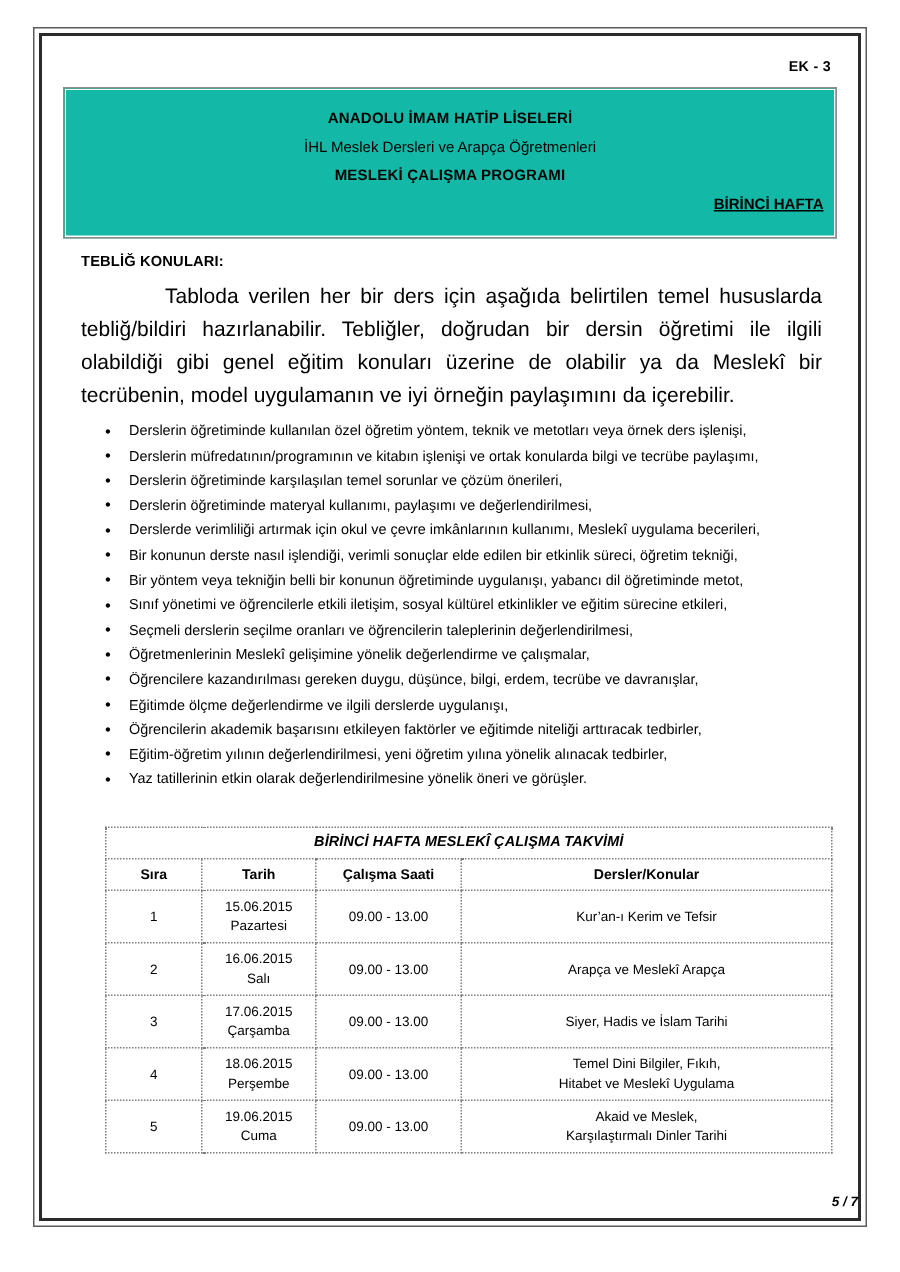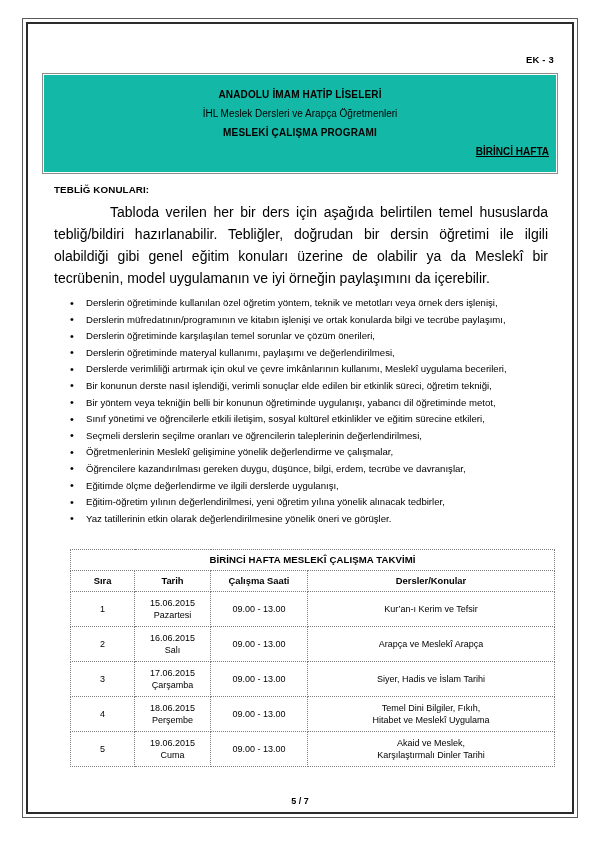--- a/index.html
+++ b/index.html
@@ -35,21 +35,21 @@
     border: 2px solid #2b2b2b;
     box-sizing: border-box;
     background: #ffffff;
   }
   .page-content {
     position: absolute;
     left: 0;
     top: 0;
     right: 0;
     bottom: 0;
-    padding: 21px 12px 0 12px;
+    padding: 6px 12px 0 12px;
     box-sizing: border-box;
     border-radius: 22px;
   }
 
   
   .ek-label {
     text-align: right;
     font-size: 9.5px;
     font-weight: bold;
     letter-spacing: 0.2px;
@@ -132,42 +132,44 @@
     font-size: 9px;
     text-align: center;
     vertical-align: middle;
     padding: 3px 2px;
   }
   table.schedule th.caption {
     font-weight: bold;
     font-size: 9.6px;
     padding: 4px 2px 5px 2px;
     letter-spacing: 0.1px;
+    font-style: italic;
   }
   table.schedule th.colhead {
     font-weight: bold;
     font-size: 9.4px;
     padding: 4px 2px 5px 2px;
   }
   table.schedule td.cell-sira { height: 28px; }
   table.schedule td .sub { display: block; line-height: 12.5px; }
   col.c-sira  { width: 64px; }
   col.c-tarih { width: 76px; }
   col.c-saat  { width: 97px; }
   col.c-ders  { width: 247px; }
 
   
   .footer {
     position: absolute;
     left: 0;
     right: 0;
     bottom: 6px;
-    text-align: center;
+    text-align: right;
     font-size: 9px;
     font-weight: bold;
+    font-style: italic;
   }
 </style>
 </head>
 <body>
 
 <div class="page-outer">
   <div class="page-inner">
     <div class="page-content">
 
       <div class="ek-label">EK - 3</div>
@@ -189,20 +191,21 @@
           <li>Derslerin öğretiminde karşılaşılan temel sorunlar ve çözüm önerileri,</li>
           <li>Derslerin öğretiminde materyal kullanımı, paylaşımı ve değerlendirilmesi,</li>
           <li>Derslerde verimliliği artırmak için okul ve çevre imkânlarının kullanımı, Meslekî uygulama becerileri,</li>
           <li>Bir konunun derste nasıl işlendiği, verimli sonuçlar elde edilen bir etkinlik süreci, öğretim tekniği,</li>
           <li>Bir yöntem veya tekniğin belli bir konunun öğretiminde uygulanışı, yabancı dil öğretiminde metot,</li>
           <li>Sınıf yönetimi ve öğrencilerle etkili iletişim, sosyal kültürel etkinlikler ve eğitim sürecine etkileri,</li>
           <li>Seçmeli derslerin seçilme oranları ve öğrencilerin taleplerinin değerlendirilmesi,</li>
           <li>Öğretmenlerinin Meslekî gelişimine yönelik değerlendirme ve çalışmalar,</li>
           <li>Öğrencilere kazandırılması gereken duygu, düşünce, bilgi, erdem, tecrübe ve davranışlar,</li>
           <li>Eğitimde ölçme değerlendirme ve ilgili derslerde uygulanışı,</li>
+          <li>Öğrencilerin akademik başarısını etkileyen faktörler ve eğitimde niteliği arttıracak tedbirler,</li>
           <li>Eğitim-öğretim yılının değerlendirilmesi, yeni öğretim yılına yönelik alınacak tedbirler,</li>
           <li>Yaz tatillerinin etkin olarak değerlendirilmesine yönelik öneri ve görüşler.</li>
         </ul>
       </div>
 
       <div class="table-wrap">
         <table class="schedule">
           <colgroup>
             <col class="c-sira">
             <col class="c-tarih">

